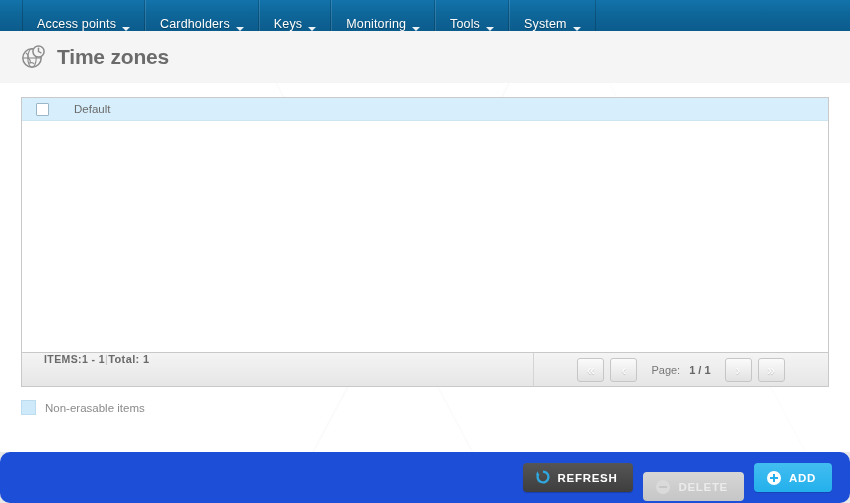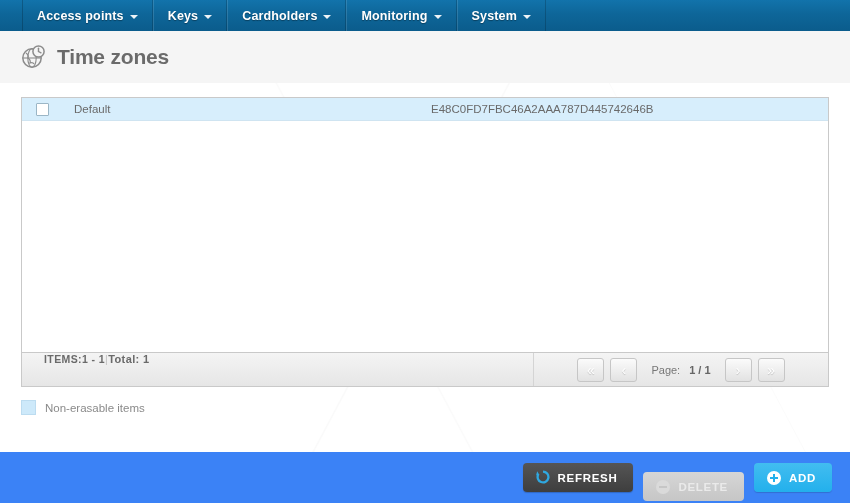--- a/index.html
+++ b/index.html
@@ -24,26 +24,26 @@
     background: linear-gradient(to bottom, #1273ab 0%, #0e6699 45%, #0b5c8c 100%);
     display: flex;
     align-items: stretch;
     padding-left: 22px;
     box-shadow: 0 1px 0 rgba(0,0,0,0.18);
     overflow: hidden;
   }
   .nav-item {
     position: relative;
     display: flex;
-    align-items: center;
+    align-items: flex-end;
     gap: 6px;
     padding: 0 14px;
     color: #ffffff;
     font-size: 12.5px;
-    font-weight: bold;
+    font-weight: normal;
     letter-spacing: 0.15px;
     white-space: nowrap;
     text-shadow: 0 1px 1px rgba(0,0,0,0.35);
     cursor: pointer;
     border-left: 1px solid rgba(255,255,255,0.13);
     border-right: 1px solid rgba(0,0,0,0.18);
   }
   .nav-item:first-child { border-left: 1px solid rgba(0,0,0,0.20); }
   .nav-caret {
     width: 0; height: 0;
@@ -258,26 +258,27 @@
   .legend-swatch {
     width: 15px; height: 15px;
     background: #cde9fa;
     border: 1px solid #bcdcf0;
   }
   .legend-text { font-size: 11.5px; color: #8a8a8a; }
 
   
   .actionbar {
     height: 51px;
-    background: #3b82f6;
+    background: #1d4ed8;
     display: flex;
     align-items: center;
     justify-content: flex-end;
     gap: 10px;
     padding-right: 18px;
+    border-radius: 10px;
   }
   .abtn {
     height: 29px;
     display: flex;
     align-items: center;
     gap: 8px;
     padding: 0 16px 0 13px;
     border-radius: 4px;
     font-size: 11.5px;
     font-weight: bold;
@@ -331,29 +332,33 @@
 </style>
 </head>
 <body>
 
 <div class="navbar">
   <div class="nav-item">
     <span>Access points</span>
     <span class="nav-caret"></span>
   </div>
   <div class="nav-item">
+    <span>Cardholders</span>
+    <span class="nav-caret"></span>
+  </div>
+  <div class="nav-item">
     <span>Keys</span>
     <span class="nav-caret"></span>
   </div>
   <div class="nav-item">
-    <span>Cardholders</span>
-    <span class="nav-caret"></span>
-  </div>
-  <div class="nav-item">
     <span>Monitoring</span>
+    <span class="nav-caret"></span>
+  </div>
+  <div class="nav-item">
+    <span>Tools</span>
     <span class="nav-caret"></span>
   </div>
   <div class="nav-item">
     <span>System</span>
     <span class="nav-caret"></span>
   </div>
 </div>
 
 <div class="content-panel">
 
@@ -375,21 +380,20 @@
   <div class="table-wrap">
 
 
     <div class="tbody">
       <div class="trow">
         <div class="td col-check">
           <span class="row-check"></span>
         </div>
         <div class="td col-name">Default</div>
         <div class="td col-desc"></div>
-        <div class="td col-ext">E48C0FD7FBC46A2AAA787D445742646B</div>
       </div>
     </div>
 
     <div class="tfoot">
       <div class="items-info">
         <span>ITEMS:</span>
         <span>1 - 1</span>
         <span class="items-sep">|</span>
         <span class="items-total">Total: 1</span>
       </div>

